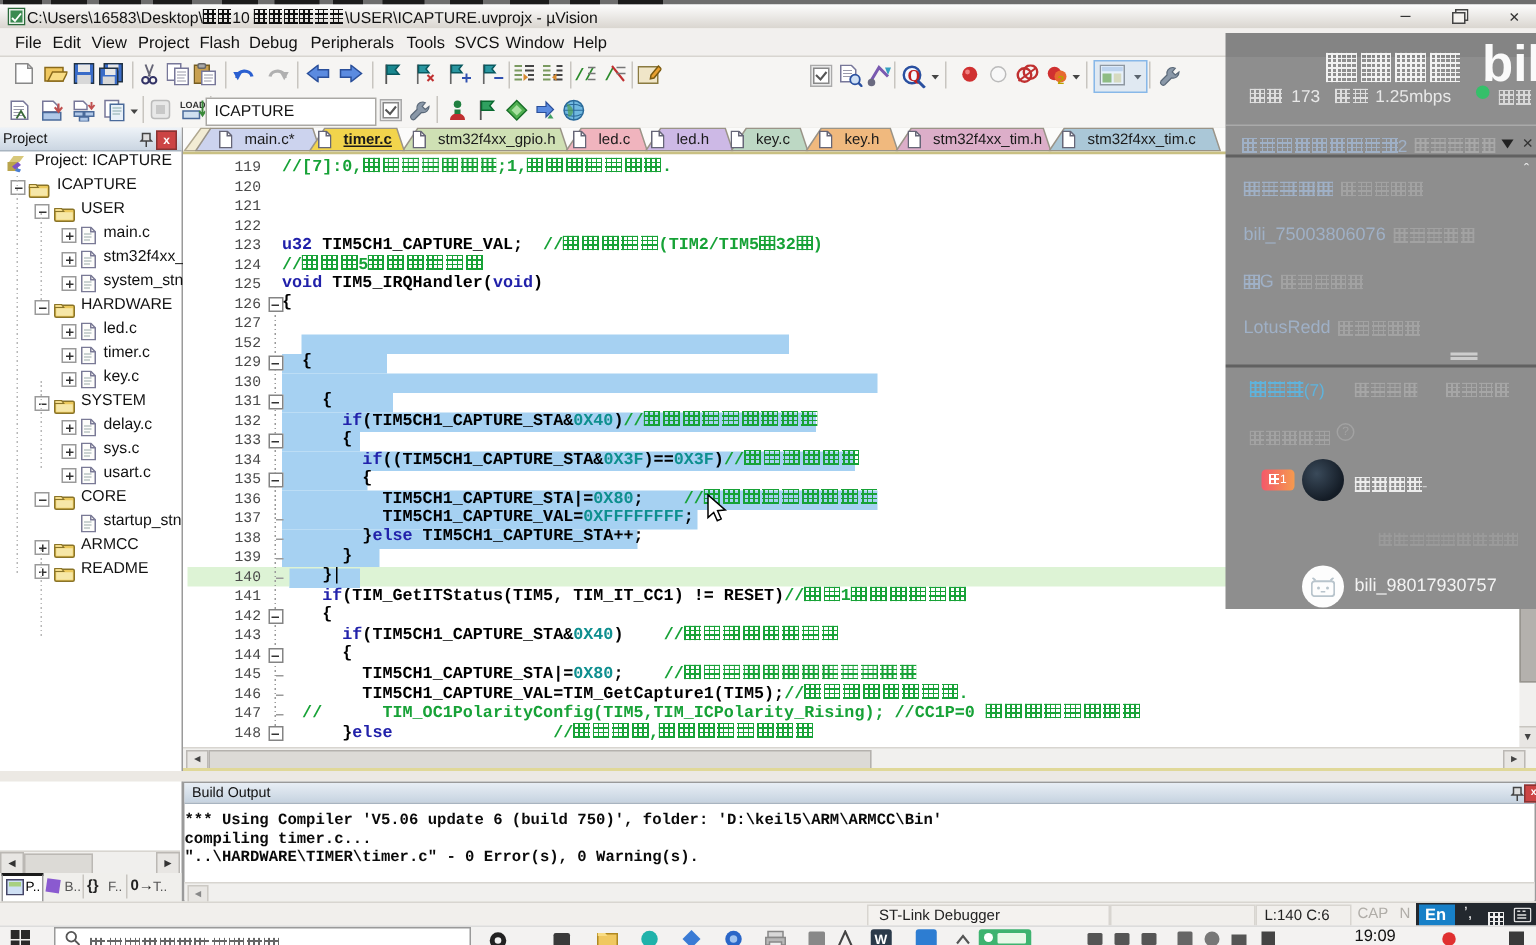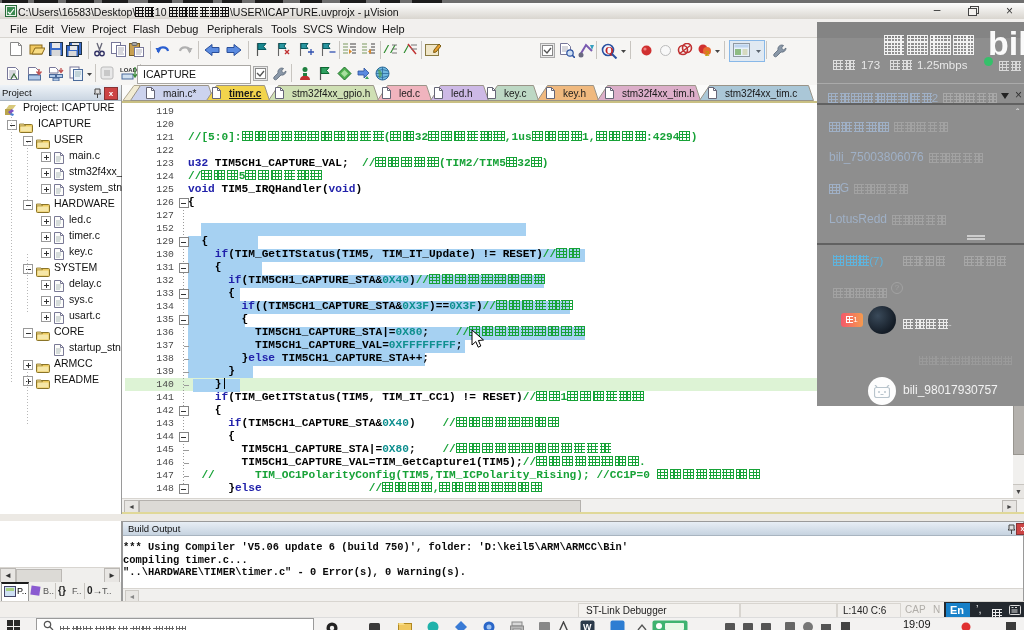--- a/index.html
+++ b/index.html
@@ -617,39 +617,38 @@
 <div class="fold" style="left:178.5px;top:432.0px"></div>
 <div class="fold" style="left:178.5px;top:484.0px"></div>
 <div style="position:absolute;left:184px;top:345.5px;width:5px;height:1px;background:#9a9a9a"></div>
 <div style="position:absolute;left:184px;top:358.5px;width:5px;height:1px;background:#9a9a9a"></div>
 <div style="position:absolute;left:184px;top:371.5px;width:5px;height:1px;background:#9a9a9a"></div>
 <div style="position:absolute;left:184px;top:384.5px;width:5px;height:1px;background:#9a9a9a"></div>
 <div style="position:absolute;left:184px;top:449.5px;width:5px;height:1px;background:#9a9a9a"></div>
 <div style="position:absolute;left:184px;top:462.5px;width:5px;height:1px;background:#9a9a9a"></div>
 <div style="position:absolute;left:184px;top:475.5px;width:5px;height:1px;background:#9a9a9a"></div>
 <div class="num" style="top:106.0px">119</div>
+<div class="cl" style="top:105.0px"><span class="c">//[7]:0,<i class="z" style="width:89.8px"></i>;1,<i class="z" style="width:89.8px"></i>.</span></div>
 <div class="num" style="top:119.0px">120</div>
 <div class="num" style="top:132.0px">121</div>
-<div class="cl" style="top:131.0px"><span class="c">//[5:0]:<i class="z" style="width:142.2px"></i>(<i class="z" style="width:24.3px"></i>32<i class="z" style="width:76.7px"></i>,1us<i class="z" style="width:50.5px"></i>1,<i class="z" style="width:50.5px"></i>:4294<i class="z" style="width:11.2px"></i>)</span></div>
 <div class="num" style="top:145.0px">122</div>
 <div class="num" style="top:158.0px">123</div>
 <div class="cl" style="top:157.0px"><b class="k">u32</b> TIM5CH1_CAPTURE_VAL;  <span class="c">//<i class="z" style="width:63.6px"></i>(TIM2/TIM5<i class="z" style="width:11.2px"></i>32<i class="z" style="width:11.2px"></i>)</span></div>
 <div class="num" style="top:171.0px">124</div>
 <div class="cl" style="top:170.0px"><span class="c">//<i class="z" style="width:37.4px"></i>5<i class="z" style="width:76.7px"></i></span></div>
 <div class="num" style="top:184.0px">125</div>
 <div class="cl" style="top:183.0px"><b class="k">void</b> TIM5_IRQHandler(<b class="k">void</b>)</div>
 <div class="num" style="top:197.0px">126</div>
 <div class="cl" style="top:196.0px">{</div>
 <div class="num" style="top:210.0px">127</div>
 <div class="cl" style="top:209.0px"></div>
 <div class="num" style="top:223.0px">152</div>
 <div class="num" style="top:236.0px">129</div>
 <div class="cl" style="top:235.0px">  {</div>
 <div class="num" style="top:249.0px">130</div>
-<div class="cl" style="top:248.0px">    <b class="k">if</b>(TIM_GetITStatus(TIM5, TIM_IT_Update) != RESET)<span class="c">//<i class="z" style="width:24.3px"></i></span></div>
 <div class="num" style="top:262.0px">131</div>
 <div class="cl" style="top:261.0px">    {</div>
 <div class="num" style="top:275.0px">132</div>
 <div class="cl" style="top:274.0px">      <b class="k">if</b>(TIM5CH1_CAPTURE_STA&amp;<b class="n">0X40</b>)<span class="c">//<i class="z" style="width:116.0px"></i></span></div>
 <div class="num" style="top:288.0px">133</div>
 <div class="cl" style="top:287.0px">      {</div>
 <div class="num" style="top:301.0px">134</div>
 <div class="cl" style="top:300.0px">        <b class="k">if</b>((TIM5CH1_CAPTURE_STA&amp;<b class="n">0X3F</b>)==<b class="n">0X3F</b>)<span class="c">//<i class="z" style="width:76.7px"></i></span></div>
 <div class="num" style="top:314.0px">135</div>
 <div class="cl" style="top:313.0px">        {</div>

